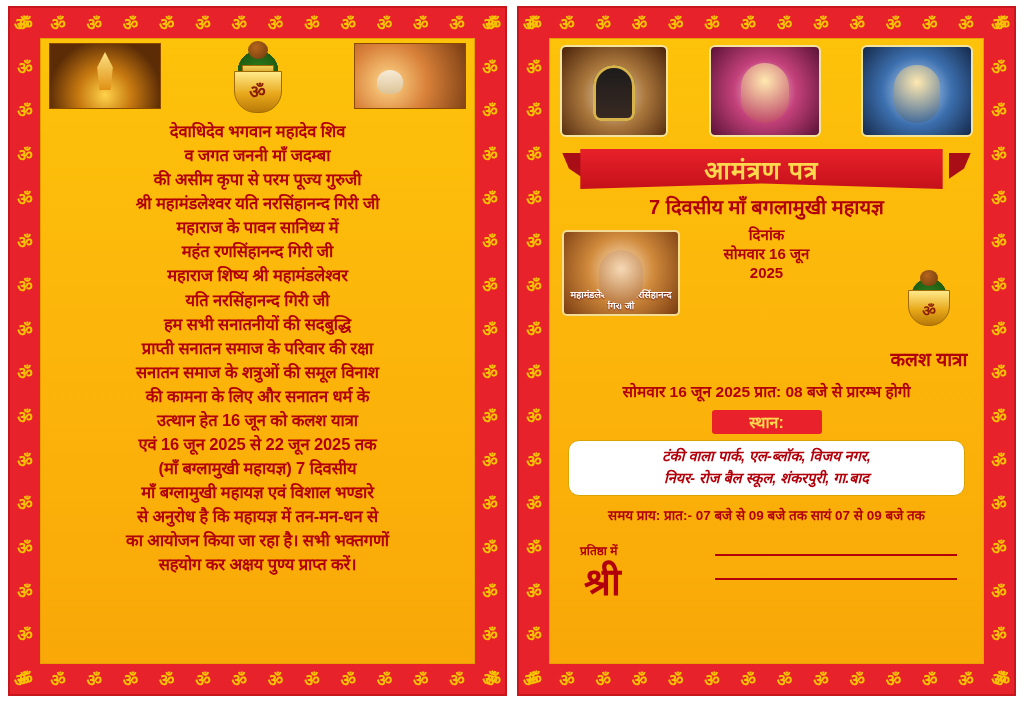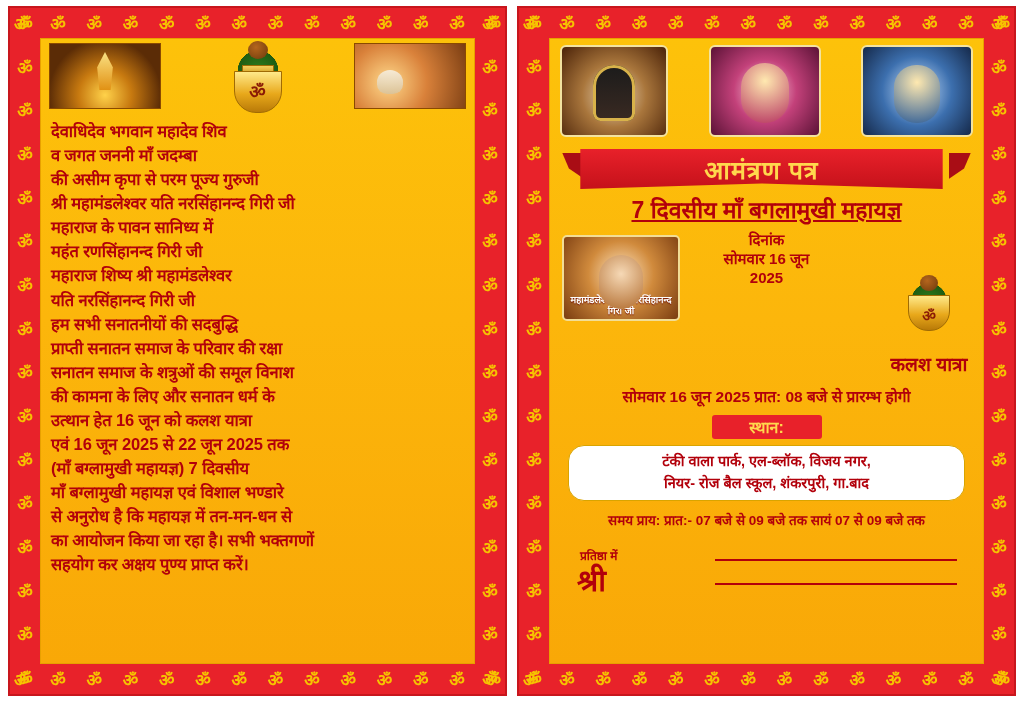--- a/index.html
+++ b/index.html
@@ -154,21 +154,21 @@
     background: radial-gradient(circle at 40% 35%, #b5651d, #6d3a0c);
   }
   .kalash .omglyph {
     position:absolute; bottom:14px; left:50%; transform:translateX(-50%);
     color:#8a1b06; font-size:18px; font-weight:bold;
     font-family:"DejaVu Sans", sans-serif;
   }
 
   .left-body {
     padding: 2px 10px 6px 10px;
-    text-align: left;
+    text-align: center;
   }
   .left-body .line {
     color: #b2000b;
     font-weight: bold;
     font-size: 16.5px;
     line-height: 1.46;
     font-family: "Liberation Sans", sans-serif;
     white-space: nowrap;
     letter-spacing: -0.1px;
   }
@@ -229,24 +229,23 @@
     position: absolute; top: 4px; width: 22px; height: 26px;
     background: #a90d15;
   }
   .ribbon-wrap .tail-l { left: -18px; clip-path: polygon(0 0, 100% 0, 100% 100%, 30% 60%); }
   .ribbon-wrap .tail-r { right: -18px; clip-path: polygon(0 0, 100% 0, 70% 60%, 0 100%); }
 
   .r-title {
     text-align: center;
     color: #b2000b;
     font-weight: bold;
-    font-size: 23px;
+    font-size: 20px;
     margin-top: 0;
     white-space: nowrap;
-    text-decoration: underline;
   }
   .r-date-block {
     text-align: center;
     color: #b2000b;
     font-weight: bold;
     font-size: 15px;
     line-height: 1.25;
     margin-top: 6px;
   }
   .r-mid {
@@ -335,27 +334,28 @@
     font-weight: bold;
     font-size: 16px;
     text-align: center;
     border-radius: 3px;
     padding: 1px 12px;
   }
   .place-box {
     margin: 6px 18px 0 18px;
     background: #ffffff;
     border: 1px solid #d9a400;
-    border-radius: 16px;
+    border-radius: 11px;
     color: #b2000b;
     font-weight: bold;
     font-size: 14.5px;
     line-height: 1.5;
     text-align: center;
     padding: 5px 4px;
+    font-style: italic;
   }
   .r-timing {
     text-align: center;
     color: #b2000b;
     font-weight: bold;
     font-size: 13.5px;
     margin-top: 10px;
   }
   .sign-area {
     position: relative;
@@ -365,23 +365,23 @@
   }
   .sign-label {
     position: absolute;
     left: 30px; top: 4px;
     color: #b2000b;
     font-weight: bold;
     font-size: 12px;
   }
   .shree {
     position: absolute;
-    left: 27px; top: 16px;
-    color: #b2000b;
-    font-size: 30px;
+    left: 34px; top: 16px;
+    color: #b2000b;
+    font-size: 38px;
     font-weight: bold;
     font-family: "DejaVu Sans", sans-serif;
   }
   .sign-lines {
     position: absolute;
     right: 26px; top: 16px;
     width: 56%;
   }
   .sign-lines .ln {
     height: 0;

